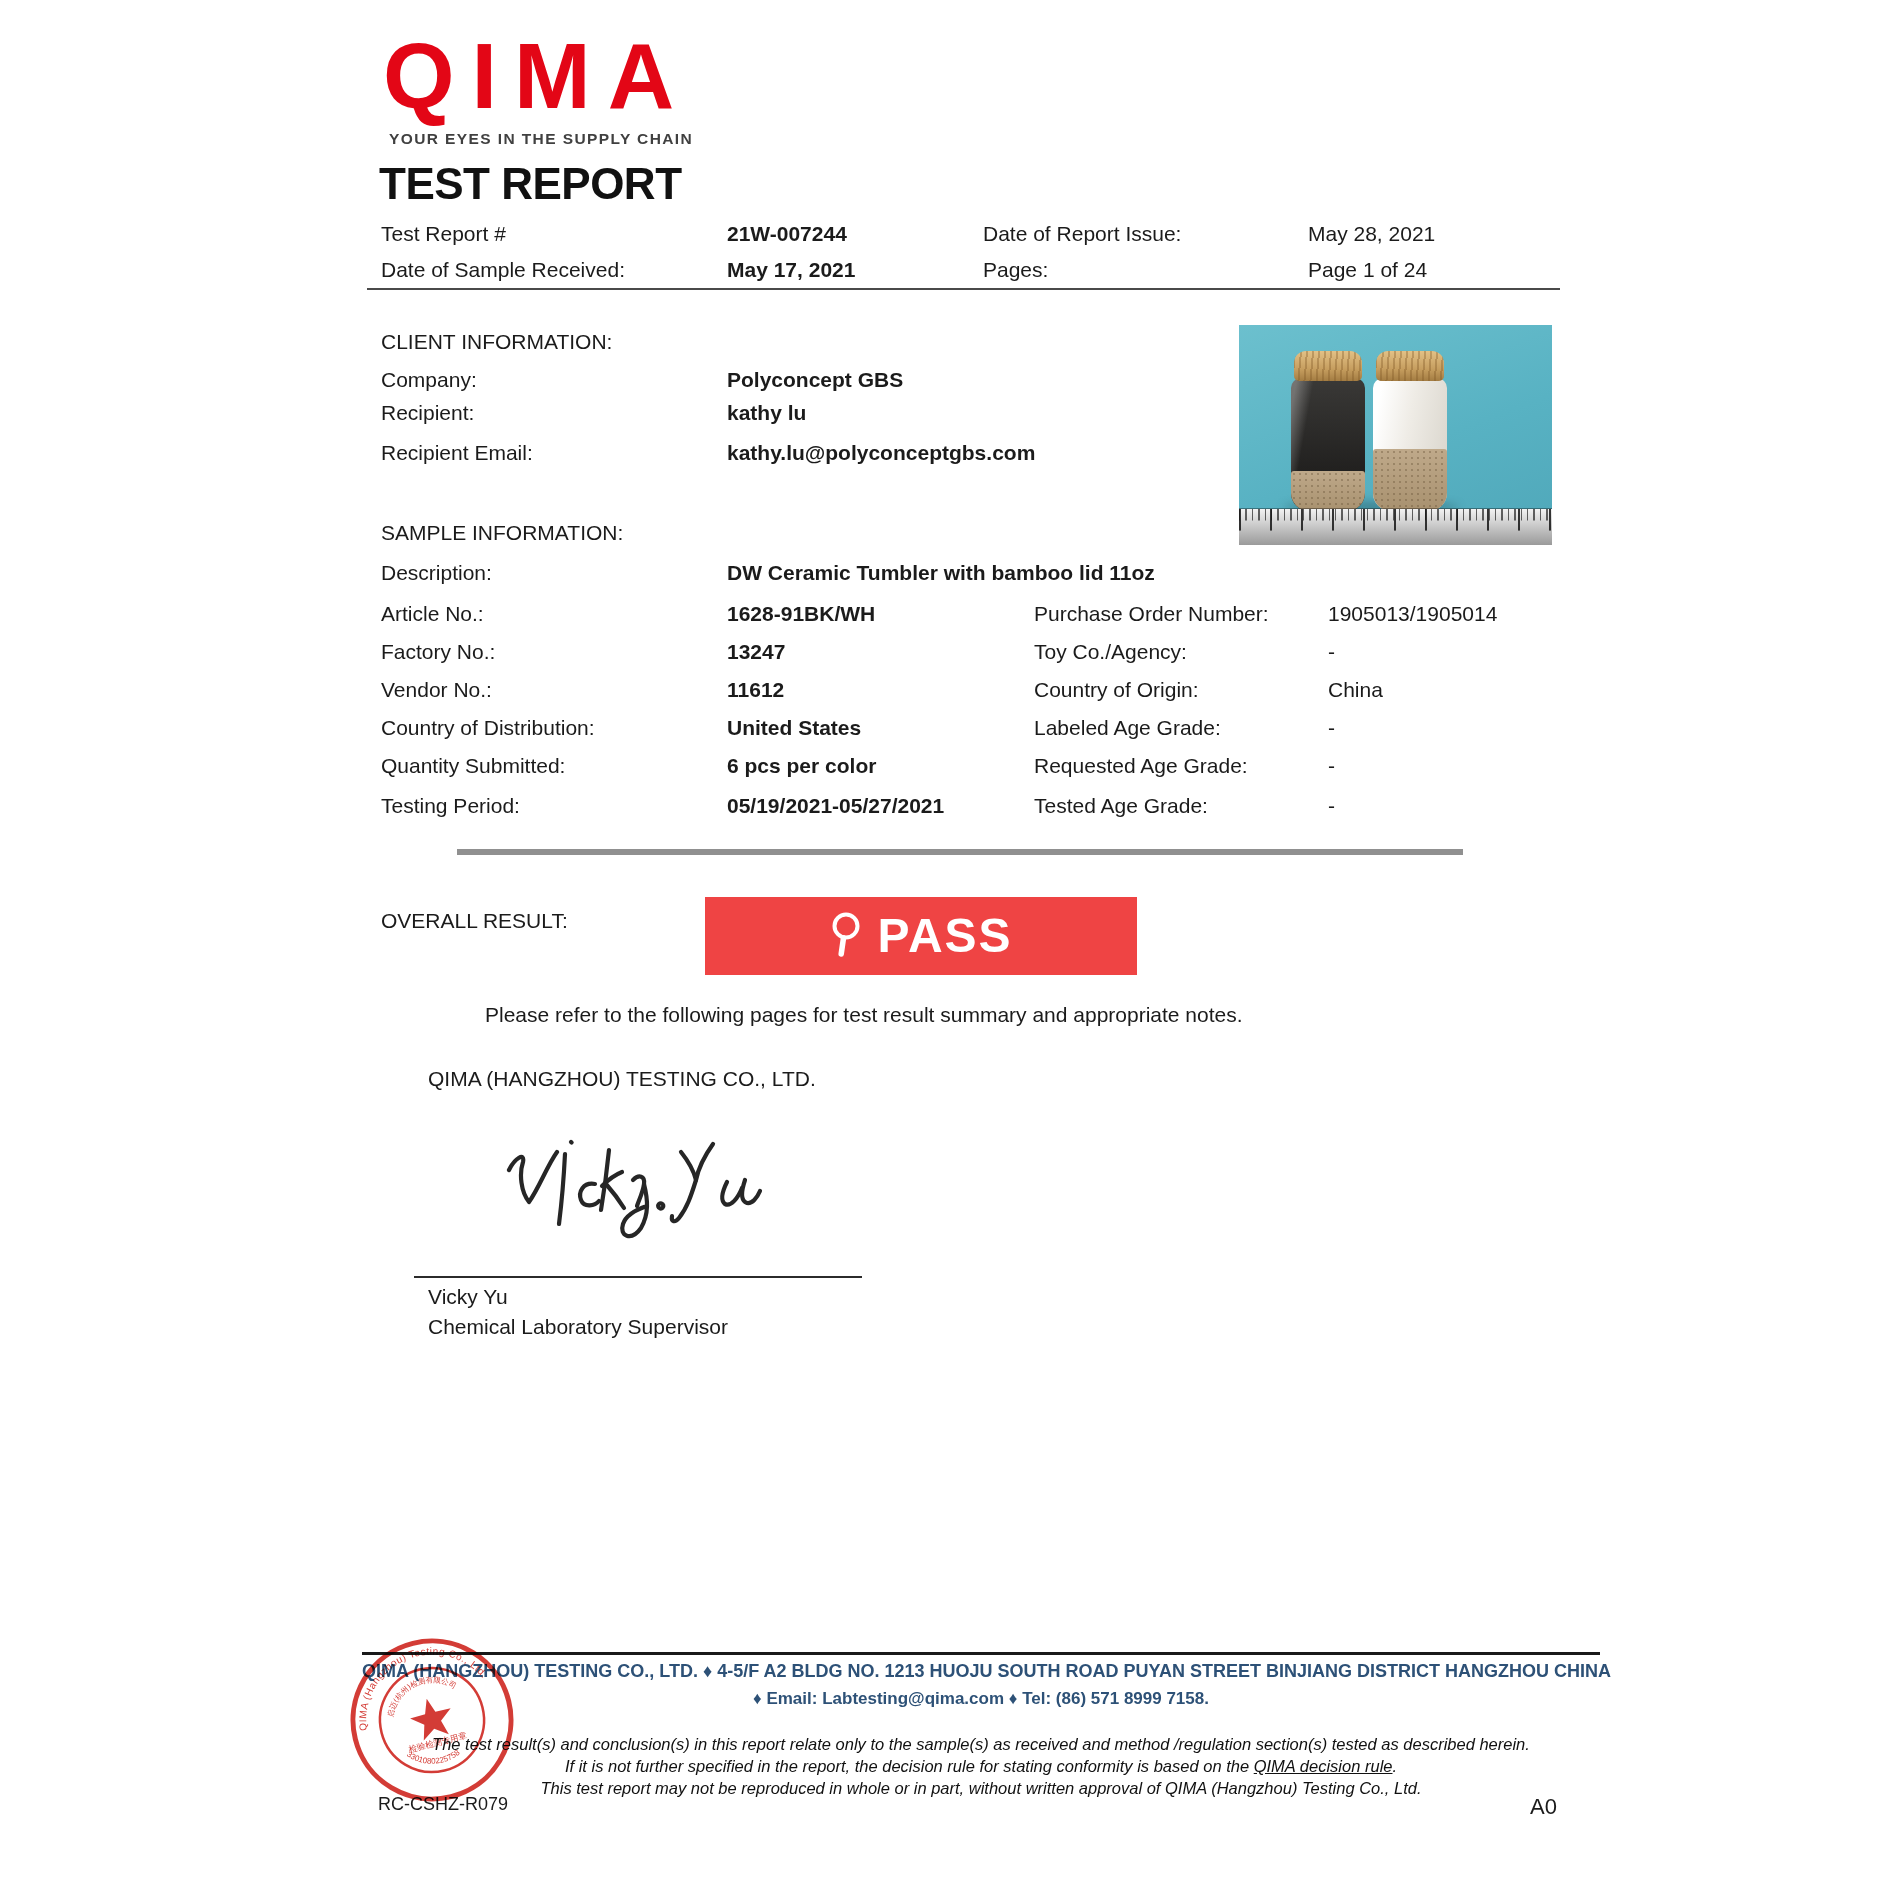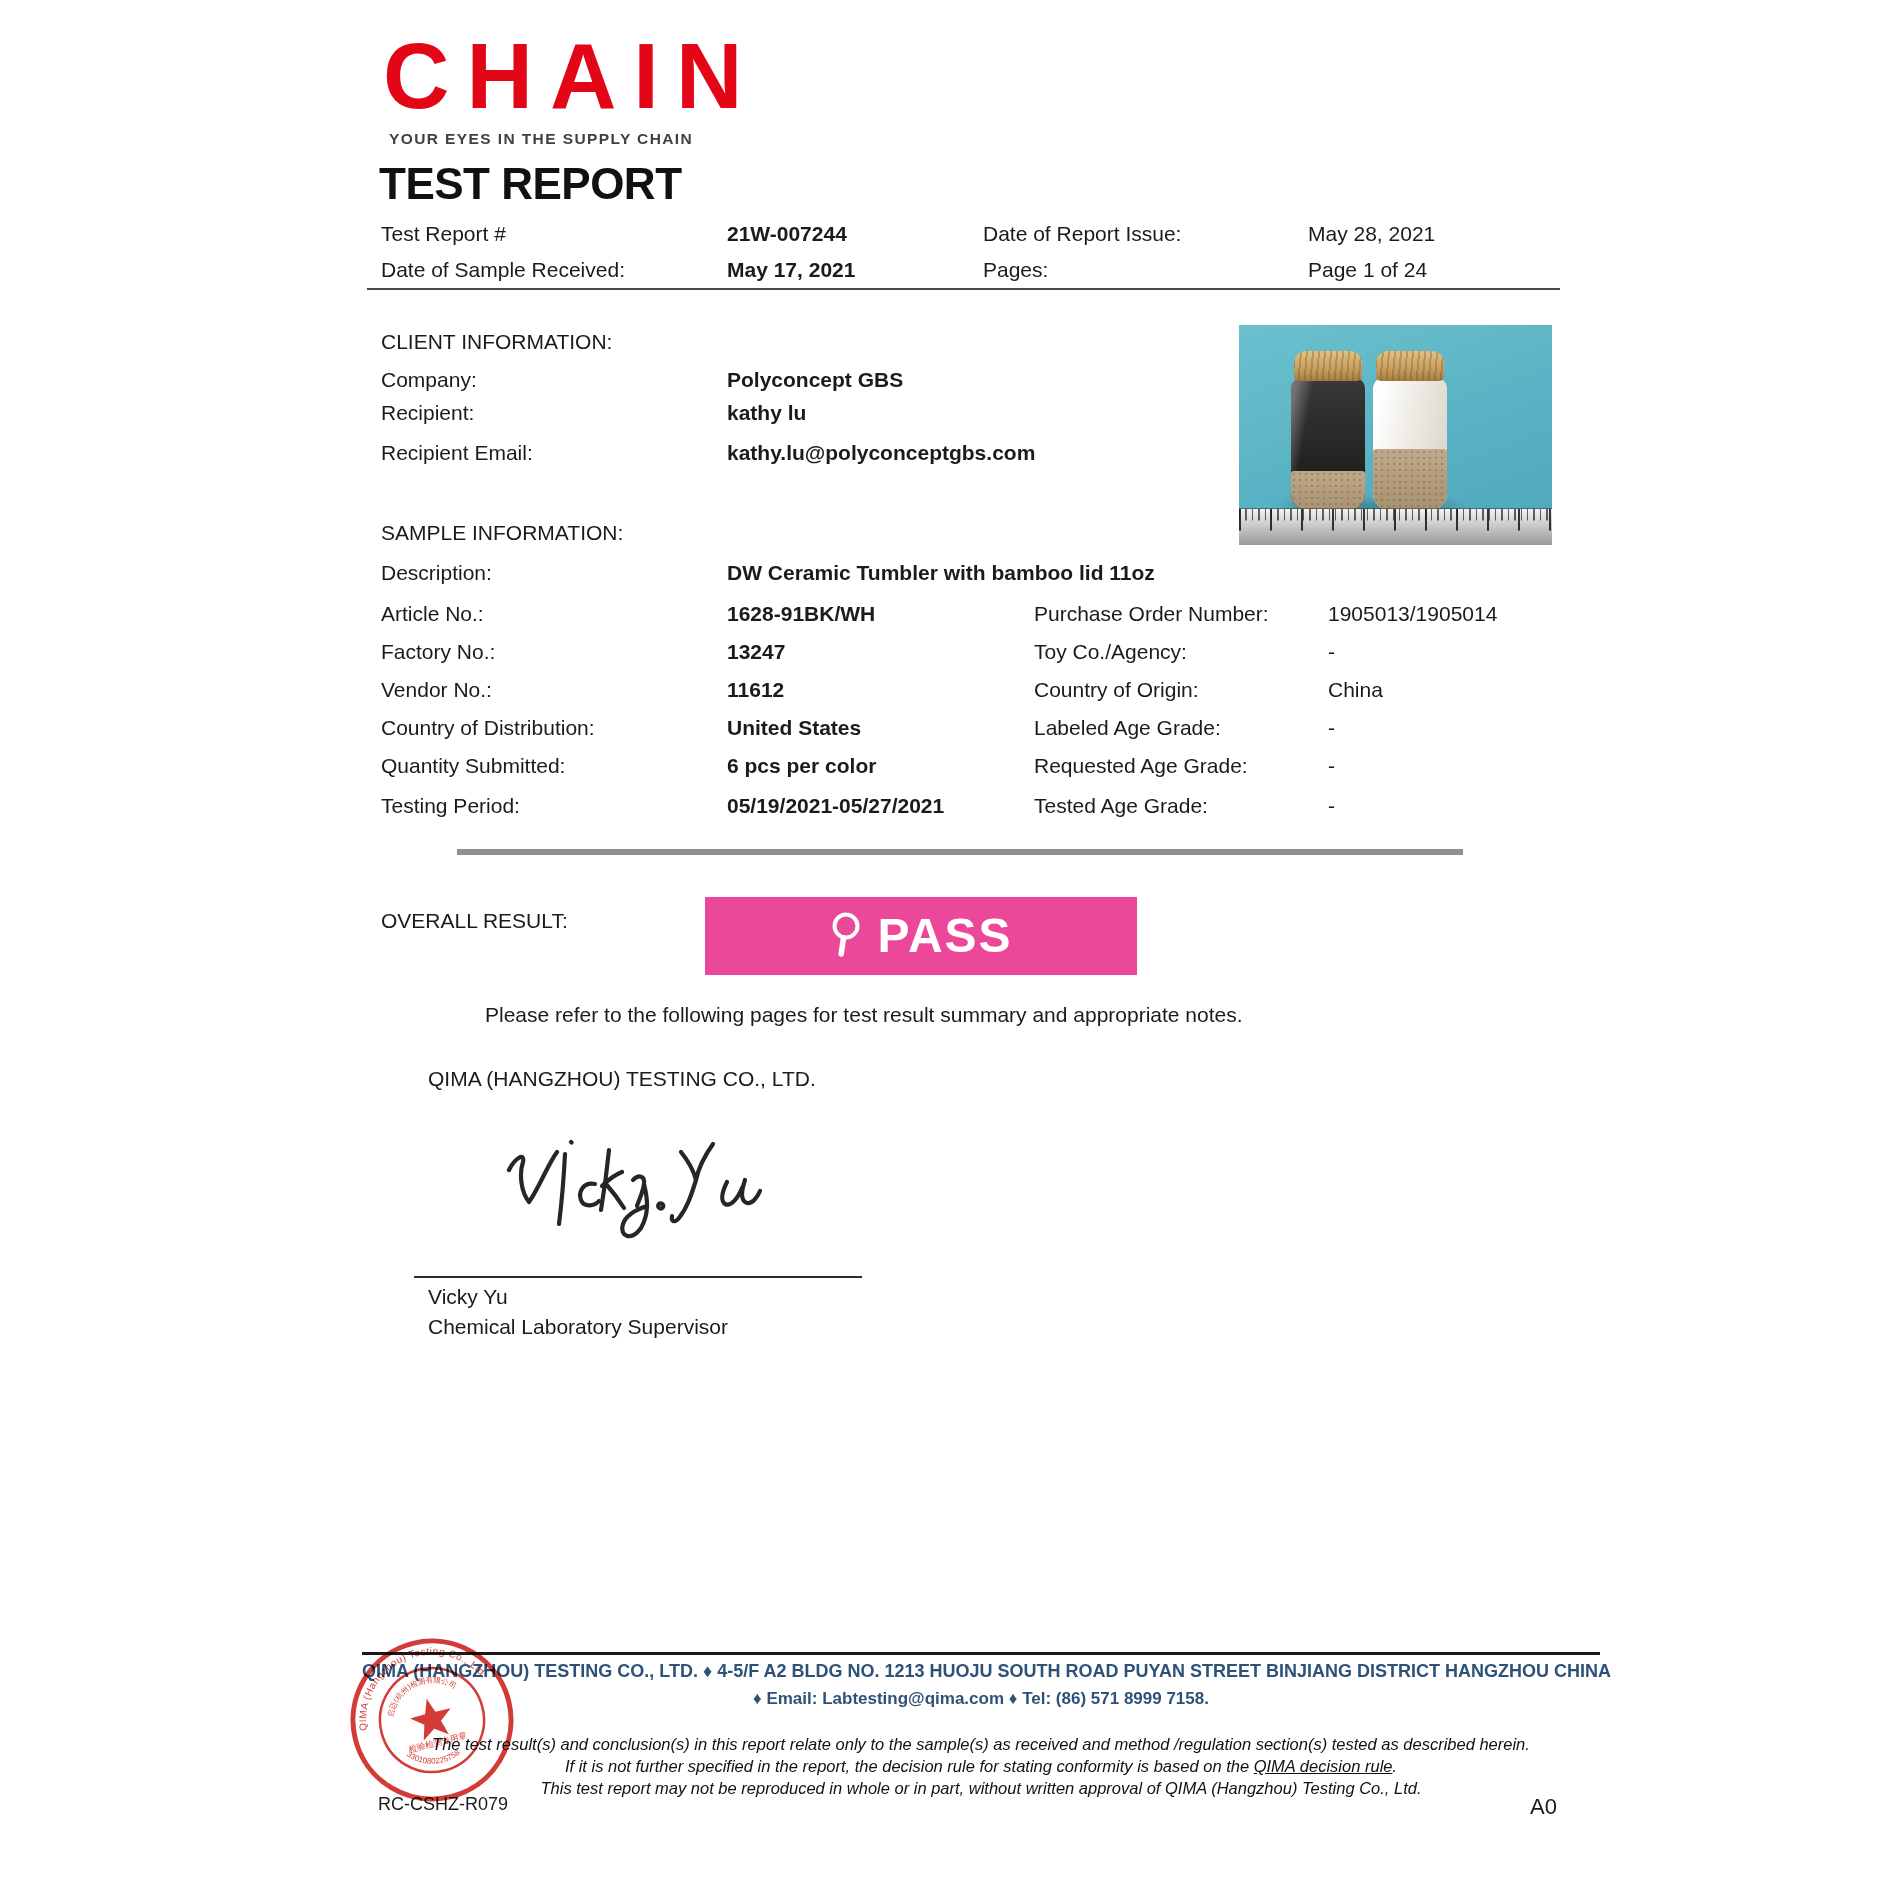--- a/index.html
+++ b/index.html
@@ -44,21 +44,21 @@
   .base-black{height:40px;} .base-white{height:62px;}
   .shadow{position:absolute;left:44px;top:176px;width:176px;height:12px;border-radius:50%;
           background:rgba(25,60,70,.35);filter:blur(4px);}
   .ruler{position:absolute;left:0;right:0;bottom:0;height:36px;border-top:1px solid rgba(0,0,0,.35);
          background:repeating-linear-gradient(90deg,rgba(20,20,20,.85) 0 2px,transparent 2px 31px),
                     repeating-linear-gradient(90deg,rgba(20,20,20,.65) 0 1.5px,transparent 1.5px 6.4px),
                     linear-gradient(#f2f2f2,#cfcfcf 40%,#9a9a9a);
          background-size:100% 60%,100% 32%,100% 100%;background-repeat:no-repeat;}
 
   
-  .banner{position:absolute;left:705px;top:897px;width:432px;height:78px;background:#ec4899;
+  .banner{position:absolute;left:705px;top:897px;width:432px;height:78px;background:#ef4444;
           display:flex;align-items:center;justify-content:center;gap:14px;}
   .banner .pass{color:#fff;font-size:48px;font-weight:800;letter-spacing:2px;line-height:1;}
 
   
   .sigsvg{position:absolute;left:495px;top:1118px;}
 
   
   .fline{position:absolute;left:362px;width:1238px;text-align:center;white-space:nowrap;}
   .navy{color:#2d5177;font-weight:bold;}
   .f1{top:1661px;font-size:18px;}
@@ -70,21 +70,21 @@
   .rev{position:absolute;left:1530px;top:1794px;font-size:22px;}
 
   
   .stamp{position:absolute;left:346px;top:1634px;mix-blend-mode:multiply;opacity:.92;}
 </style>
 </head>
 <body>
 
 <div id="page">
 
-  <div class="brand">CHAIN</div>
+  <div class="brand">QIMA</div>
   <div class="tagline">YOUR EYES IN THE SUPPLY CHAIN</div>
   <div class="doc-title">TEST REPORT</div>
 
   <div class="t c1" style="top:221px">Test Report #</div>
   <div class="t c2" style="top:221px">21W-007244</div>
   <div class="t m3" style="top:221px">Date of Report Issue:</div>
   <div class="t m4" style="top:221px">May 28, 2021</div>
   <div class="t c1" style="top:257px">Date of Sample Received:</div>
   <div class="t c2" style="top:257px">May 17, 2021</div>
   <div class="t m3" style="top:257px">Pages:</div>

